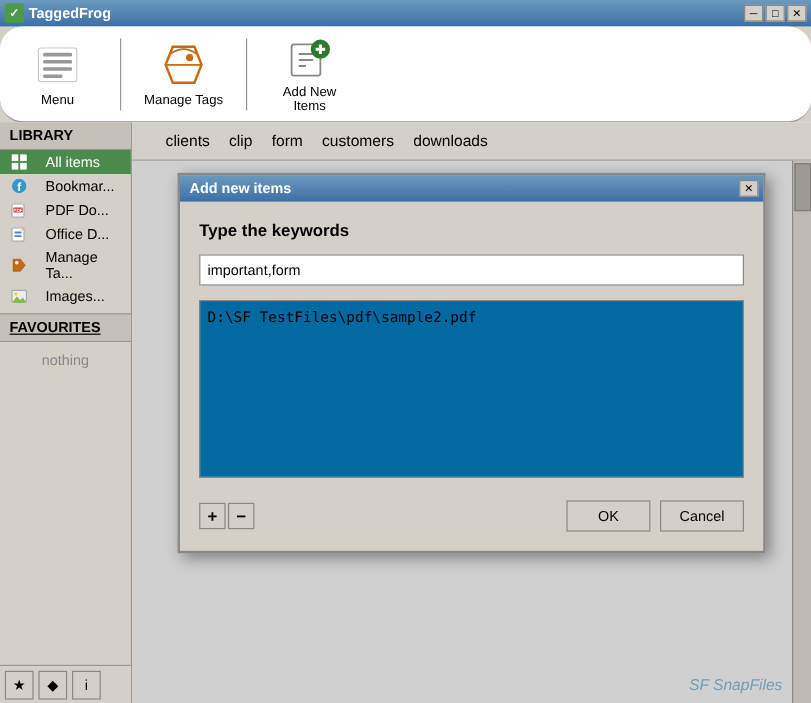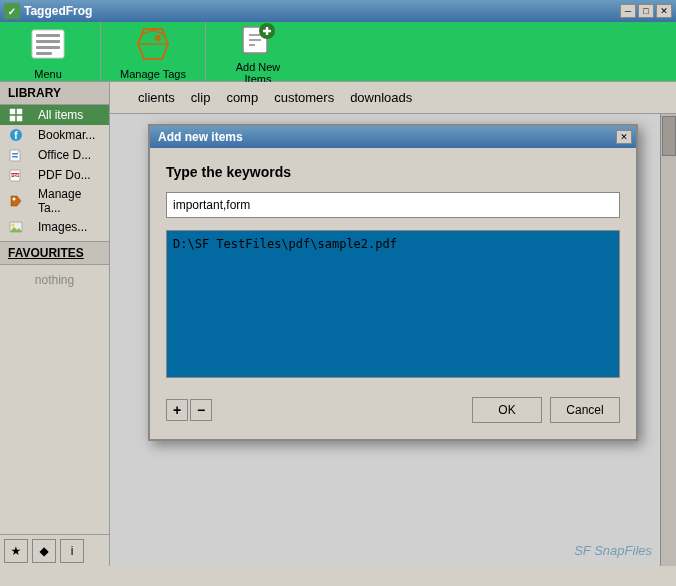--- a/index.html
+++ b/index.html
@@ -59,27 +59,28 @@
       background: #d4d0c8;
       display: flex;
       align-items: center;
       justify-content: center;
       cursor: pointer;
       font-size: 9px;
     }
 
     
     .toolbar {
-      background: #22c55e;
-      height: 60px;
+      background: #ffffff;
+      height: 80px;
       display: flex;
       align-items: center;
       padding: 4px 8px;
       gap: 8px;
       border-bottom: 1px solid #999;
+      border-radius: 19px;
     }
     .toolbar-btn {
       display: flex;
       flex-direction: column;
       align-items: center;
       justify-content: center;
       width: 80px;
       height: 68px;
       cursor: pointer;
       border: 1px solid transparent;
@@ -431,37 +432,37 @@
           <circle cx="7" cy="7" r="6" fill="#3399cc"></circle>
           <text x="7" y="11" text-anchor="middle" font-size="10" fill="white" font-weight="bold">f</text>
         </svg>
       </div>
       <span>Bookmar...</span>
     </div>
     <div class="sidebar-item">
       <div class="sidebar-item-icon">
         <svg width="14" height="14" viewBox="0 0 14 14">
           <rect x="1" y="2" width="10" height="11" rx="1" fill="white" stroke="#aaa" stroke-width="1"></rect>
+          <rect x="2" y="5" width="8" height="4" rx="0.5" fill="#cc3333"></rect>
+          <text x="6" y="9" text-anchor="middle" font-size="4" fill="white" font-weight="bold">PDF</text>
+        </svg>
+      </div>
+      <span>PDF Do...</span>
+    </div>
+    <div class="sidebar-item">
+      <div class="sidebar-item-icon">
+        <svg width="14" height="14" viewBox="0 0 14 14">
+          <rect x="1" y="2" width="10" height="11" rx="1" fill="white" stroke="#aaa" stroke-width="1"></rect>
           <rect x="3" y="5" width="6" height="1.5" rx="0.5" fill="#4488cc"></rect>
           <rect x="3" y="8" width="6" height="1.5" rx="0.5" fill="#4488cc"></rect>
           <path d="M8,1 L12,5" stroke="#aaa" stroke-width="1" fill="none"></path>
           <path d="M8,1 L8,5 L12,5" stroke="none" fill="#ddd"></path>
         </svg>
       </div>
       <span>Office D...</span>
-    </div>
-    <div class="sidebar-item">
-      <div class="sidebar-item-icon">
-        <svg width="14" height="14" viewBox="0 0 14 14">
-          <rect x="1" y="2" width="10" height="11" rx="1" fill="white" stroke="#aaa" stroke-width="1"></rect>
-          <rect x="2" y="5" width="8" height="4" rx="0.5" fill="#cc3333"></rect>
-          <text x="6" y="9" text-anchor="middle" font-size="4" fill="white" font-weight="bold">PDF</text>
-        </svg>
-      </div>
-      <span>PDF Do...</span>
     </div>
     <div class="sidebar-item">
       <div class="sidebar-item-icon">
         <svg width="14" height="14" viewBox="0 0 14 14">
           <path d="M2,2 L8,2 L12,7 L8,12 L2,12 Z" fill="#c86a10" stroke="#8a4a00" stroke-width="0.5"></path>
           <circle cx="5" cy="5" r="1.5" fill="white"></circle>
         </svg>
       </div>
       <span>Manage Ta...</span>
     </div>
@@ -484,21 +485,21 @@
       <div class="footer-btn">◆</div>
       <div class="footer-btn">i</div>
     </div>
   </div>
 
   <div class="content-area">
 
     <div class="tags-bar">
       <span class="tag-item">clients</span>
       <span class="tag-item">clip</span>
-      <span class="tag-item">comp</span>
+      <span class="tag-item">form</span>
       <span class="tag-item">customers</span>
       <span class="tag-item">downloads</span>
     </div>
 
     <div class="content-main">
       <div class="scrollbar-v">
         <div class="scrollbar-thumb"></div>
       </div>
       <div class="watermark">SF SnapFiles</div>
 

